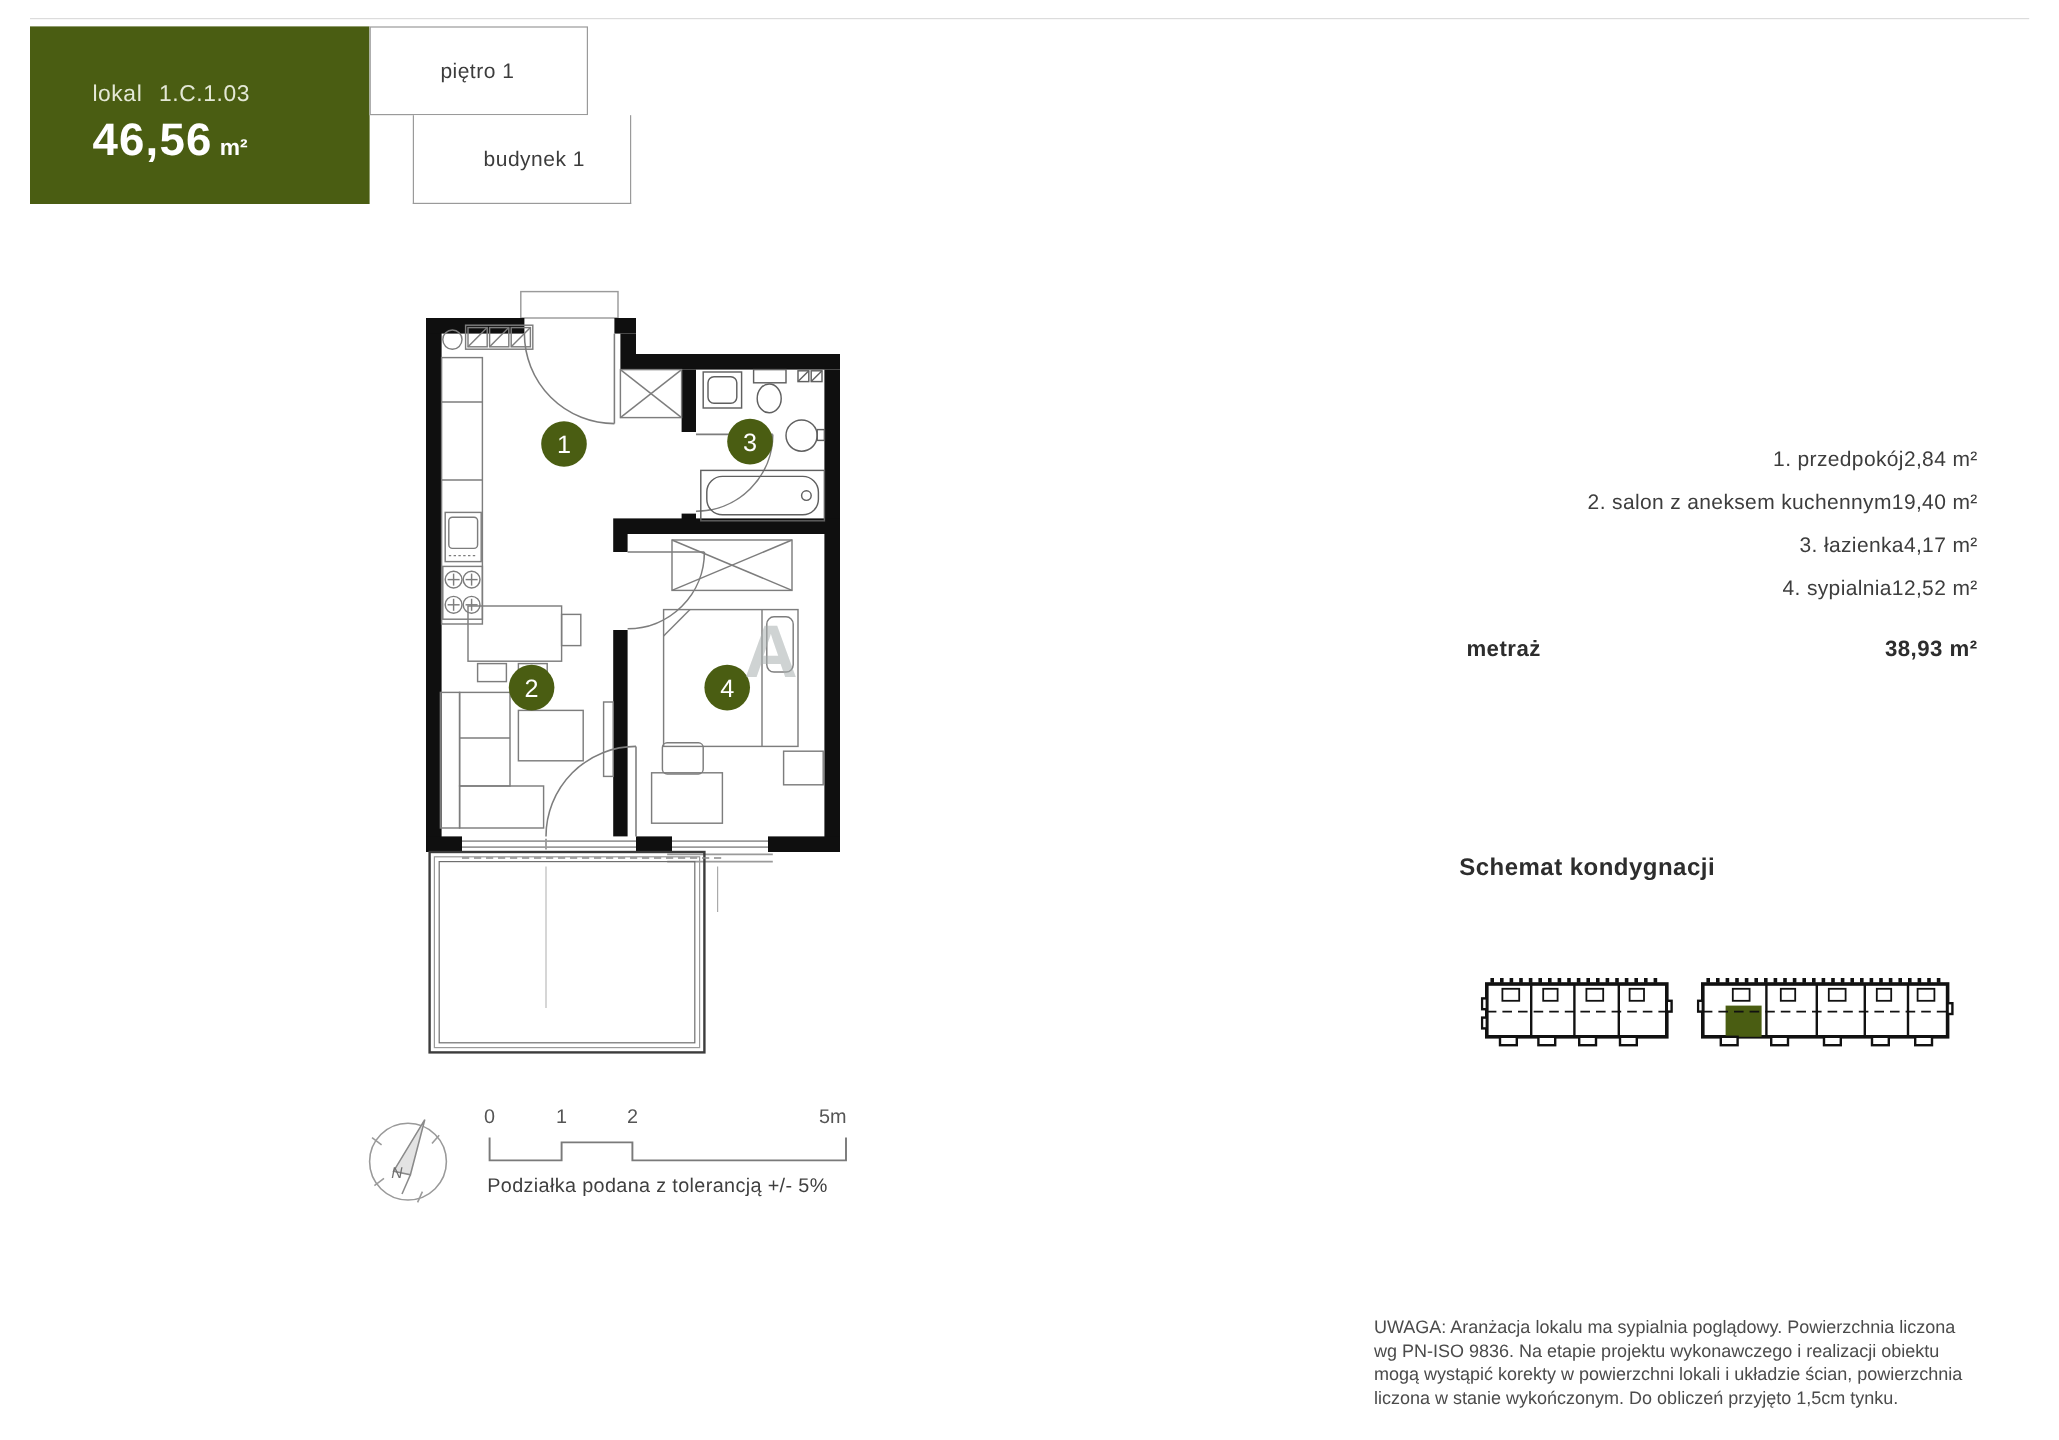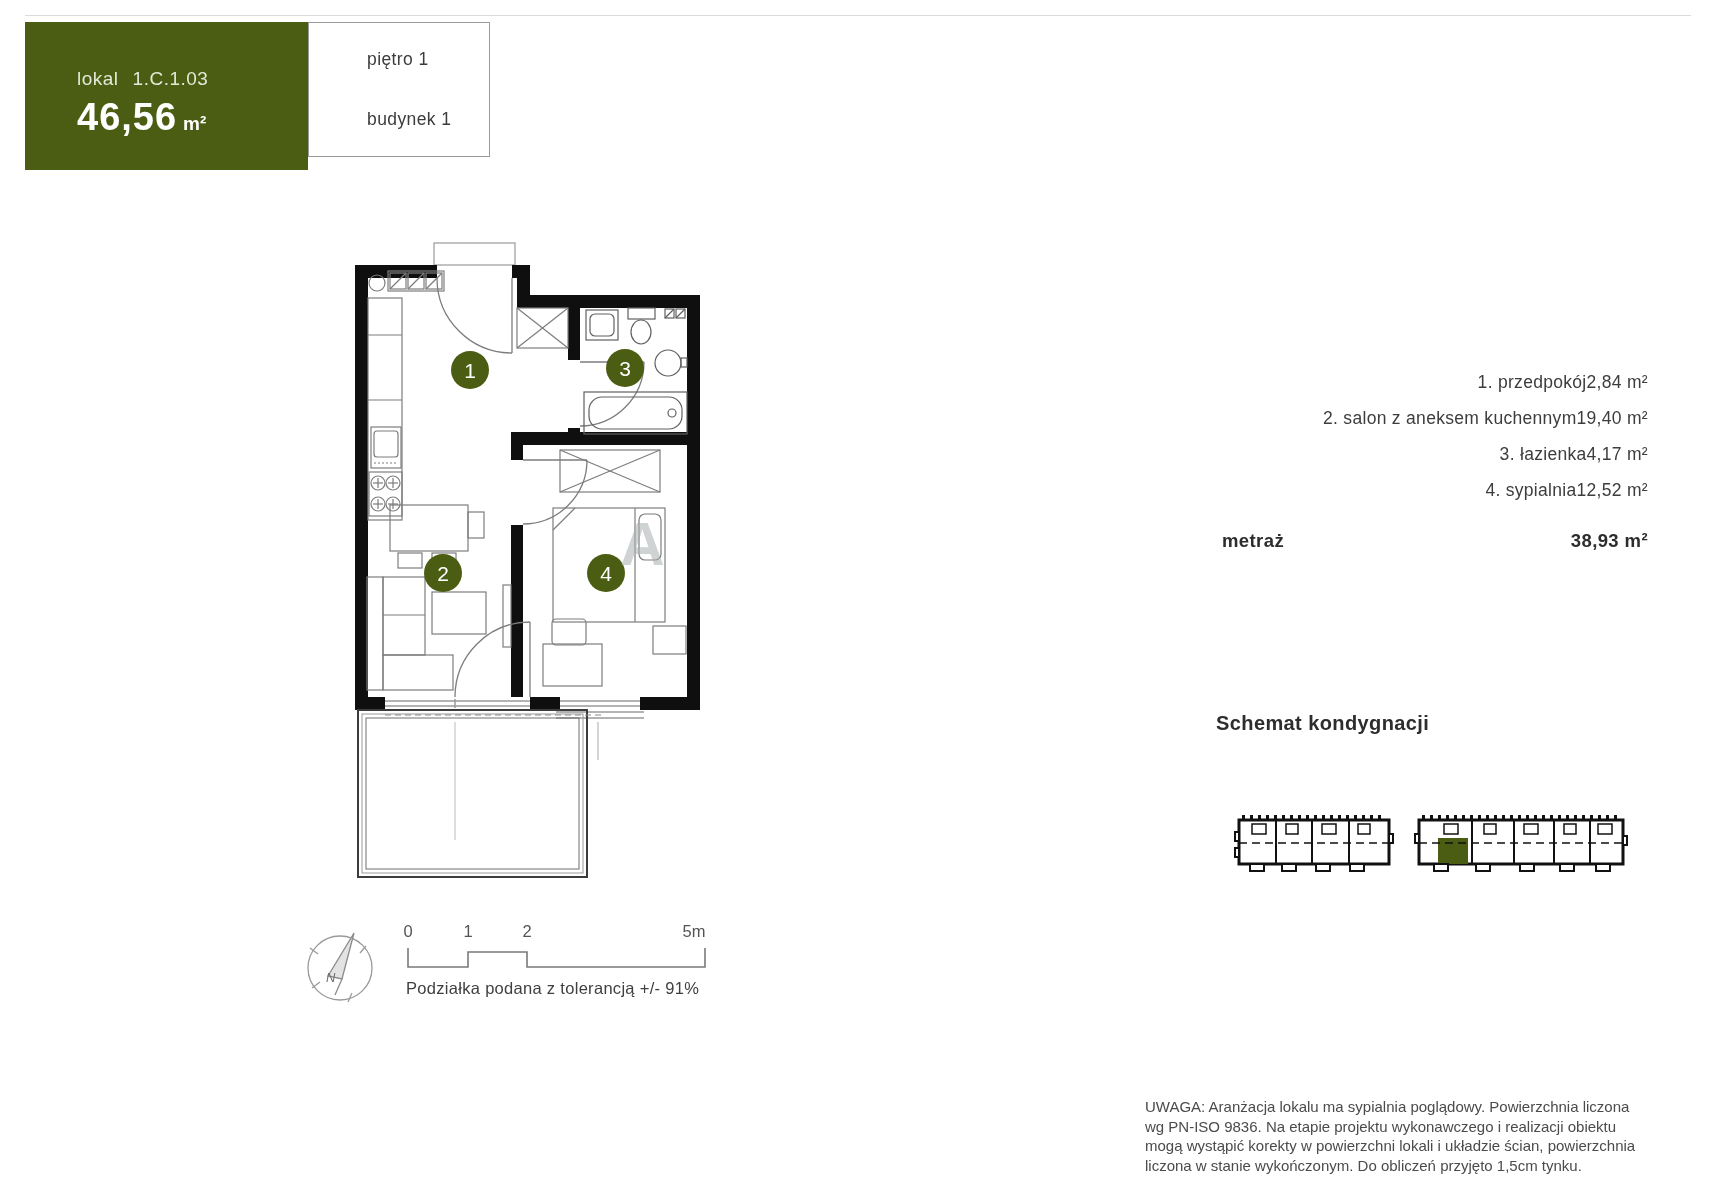--- a/index.html
+++ b/index.html
@@ -13,21 +13,21 @@
              box-sizing:border-box;padding:46px 0 0 52px;}
   .lokal-line1{font-size:19px;color:#e4e8d6;letter-spacing:.5px;}
   .lokal-line1 .num{margin-left:14px;}
   .lokal-line2{margin-top:6px;color:#ffffff;font-weight:bold;}
   .lokal-line2 .big{font-size:38px;letter-spacing:1px;}
   .lokal-line2 .unit{font-size:19px;margin-left:6px;}
   .hdr-cell{left:308px;width:182px;height:74px;box-sizing:border-box;
             border:1px solid #9a9a9a;background:#fff;display:flex;align-items:center;
             padding-left:58px;font-size:17.5px;color:#3c3c3c;letter-spacing:.4px;}
   .hdr-cell.floor{top:22px;}
-  .hdr-cell.building{top:83px;border-top:none;}
+  .hdr-cell.building{top:96px;border-top:none;margin-left:36px;}
   
   .room-row{left:1222px;width:426px;height:36px;display:flex;justify-content:flex-end;
             align-items:center;font-size:17.5px;color:#3d3d3d;letter-spacing:.3px;}
   .room-row .val{white-space:nowrap;}
   .total-row{left:1222px;top:522px;width:426px;height:38px;display:flex;
              justify-content:space-between;align-items:center;font-size:18.5px;
              font-weight:bold;color:#2d2d2d;letter-spacing:.4px;}
   .schematic-title{left:1216px;top:712px;font-size:20px;font-weight:bold;
                    color:#2d2d2d;letter-spacing:.4px;}
   
@@ -219,21 +219,21 @@
     <text x="30" y="60" font-size="13" font-style="italic" fill="#6f6f6f" font-family="Liberation Sans, sans-serif">N</text>
   </svg>
 
   <span class="abs tick" style="left:408px">0</span>
   <span class="abs tick" style="left:468px">1</span>
   <span class="abs tick" style="left:527px">2</span>
   <span class="abs tick" style="left:694px">5m</span>
   <svg class="abs" style="left:390px;top:900px" width="340" height="80" viewBox="0 0 340 80">
     <path d="M18,48 L18,67 L78,67 L78,52 L137,52 L137,67 L315,67 L315,48" fill="none" stroke="#7a7a7a" stroke-width="1.6"></path>
   </svg>
-  <div class="abs scale-caption">Podziałka podana z tolerancją +/- 91%</div>
+  <div class="abs scale-caption">Podziałka podana z tolerancją +/- 5%</div>
 
   <div class="abs room-row" style="top:364px">
     <span>1. przedpokój</span>
     <span class="val">2,84 m²</span>
   </div>
   <div class="abs room-row" style="top:400px">
     <span>2. salon z aneksem kuchennym</span>
     <span class="val">19,40 m²</span>
   </div>
   <div class="abs room-row" style="top:436px">

